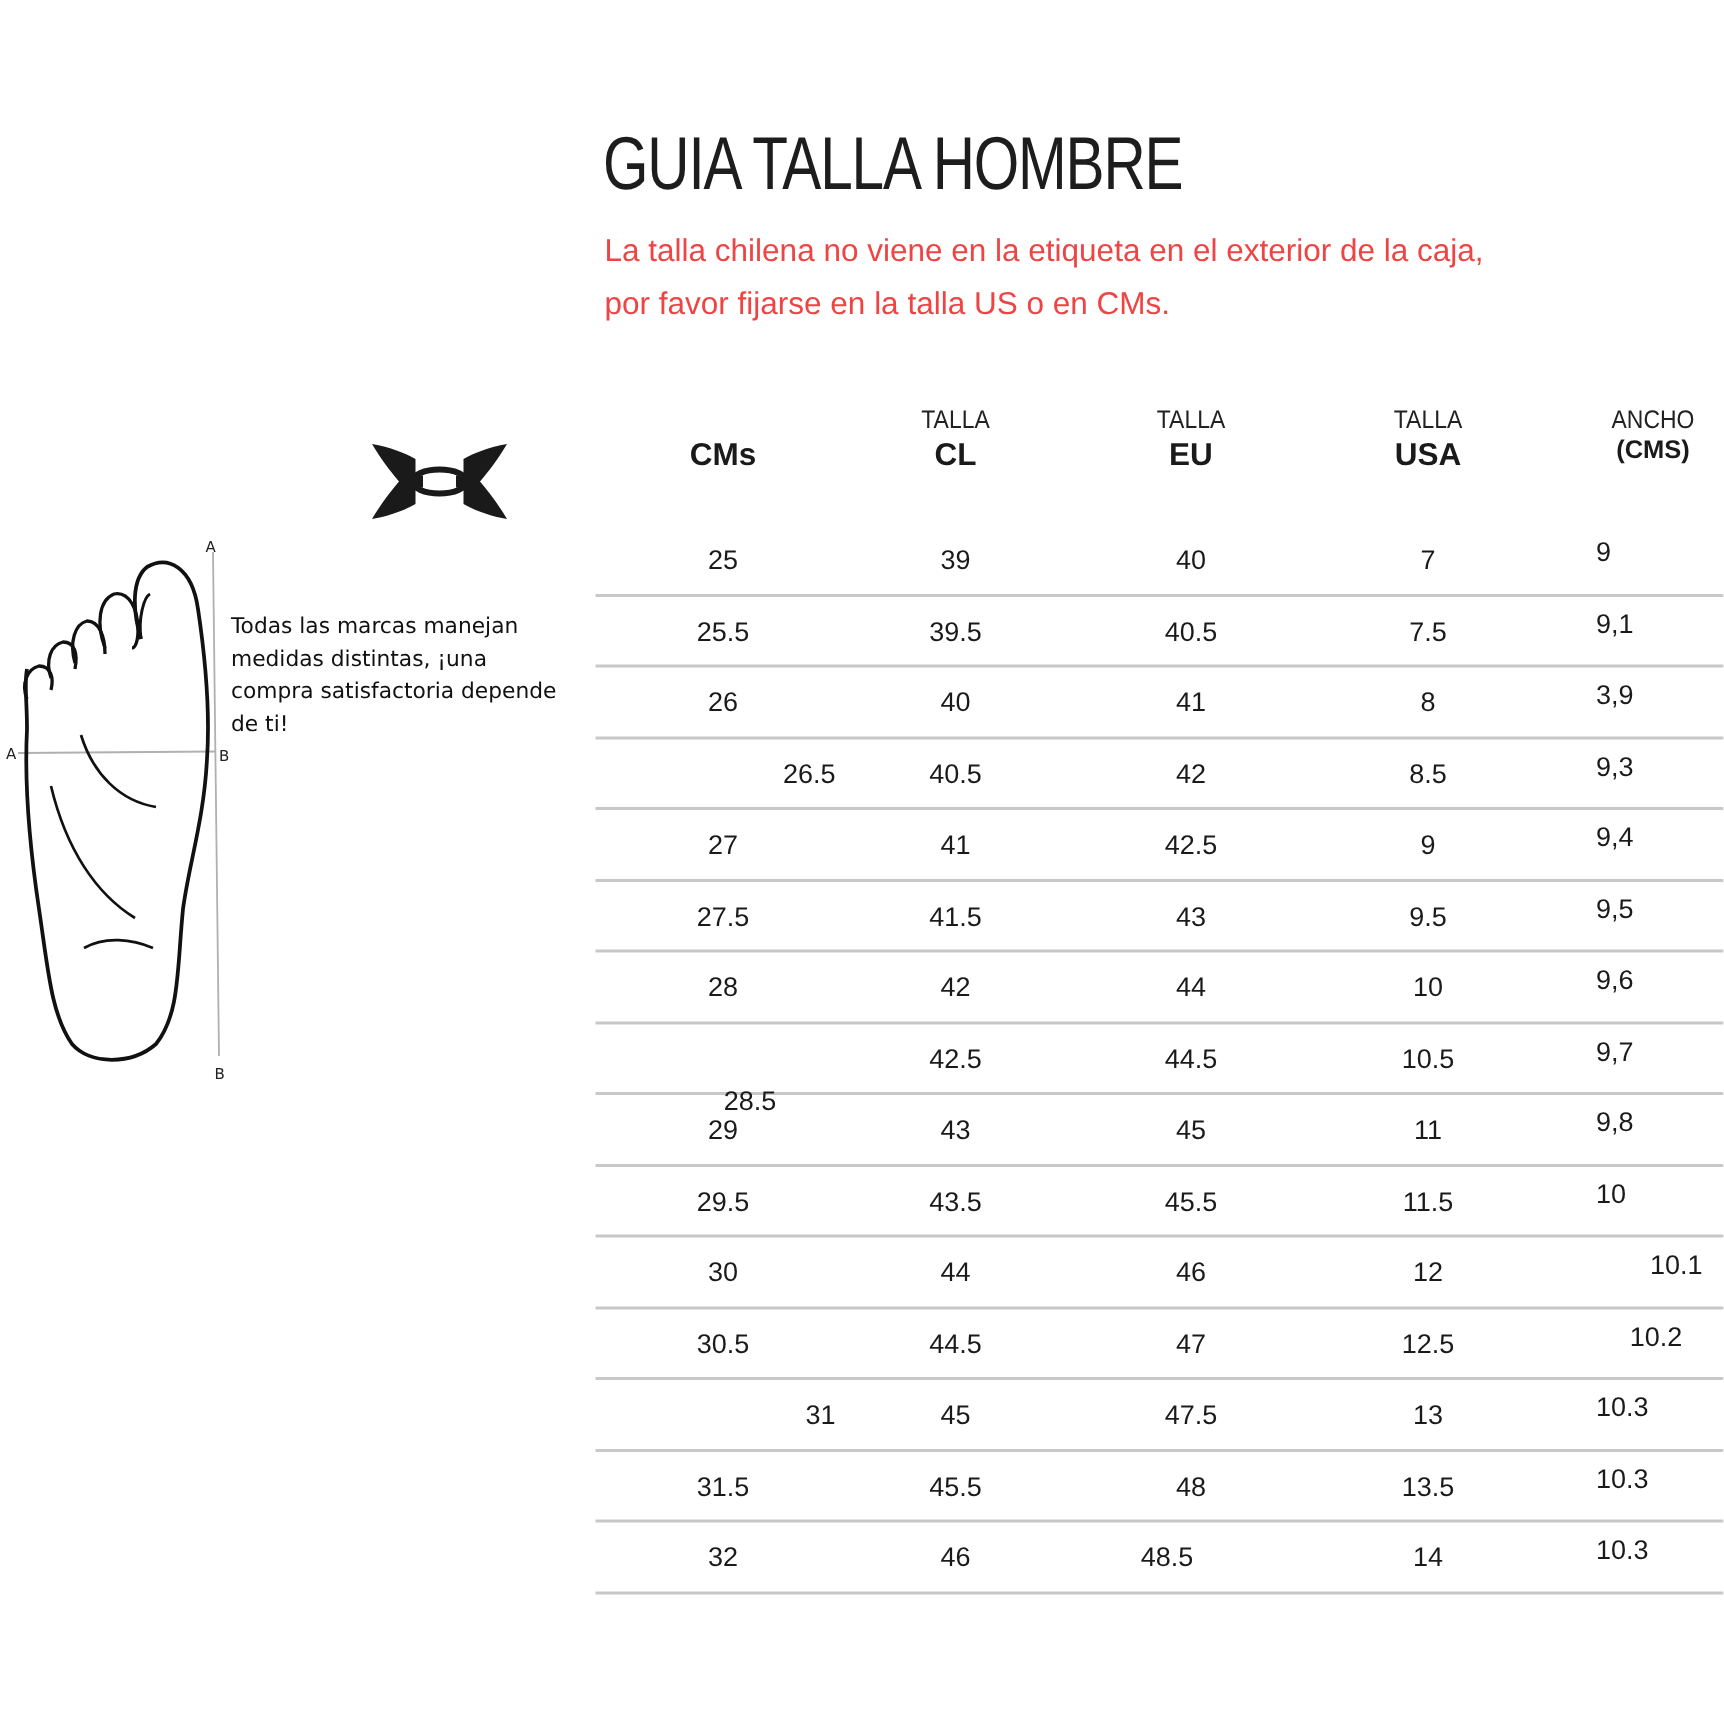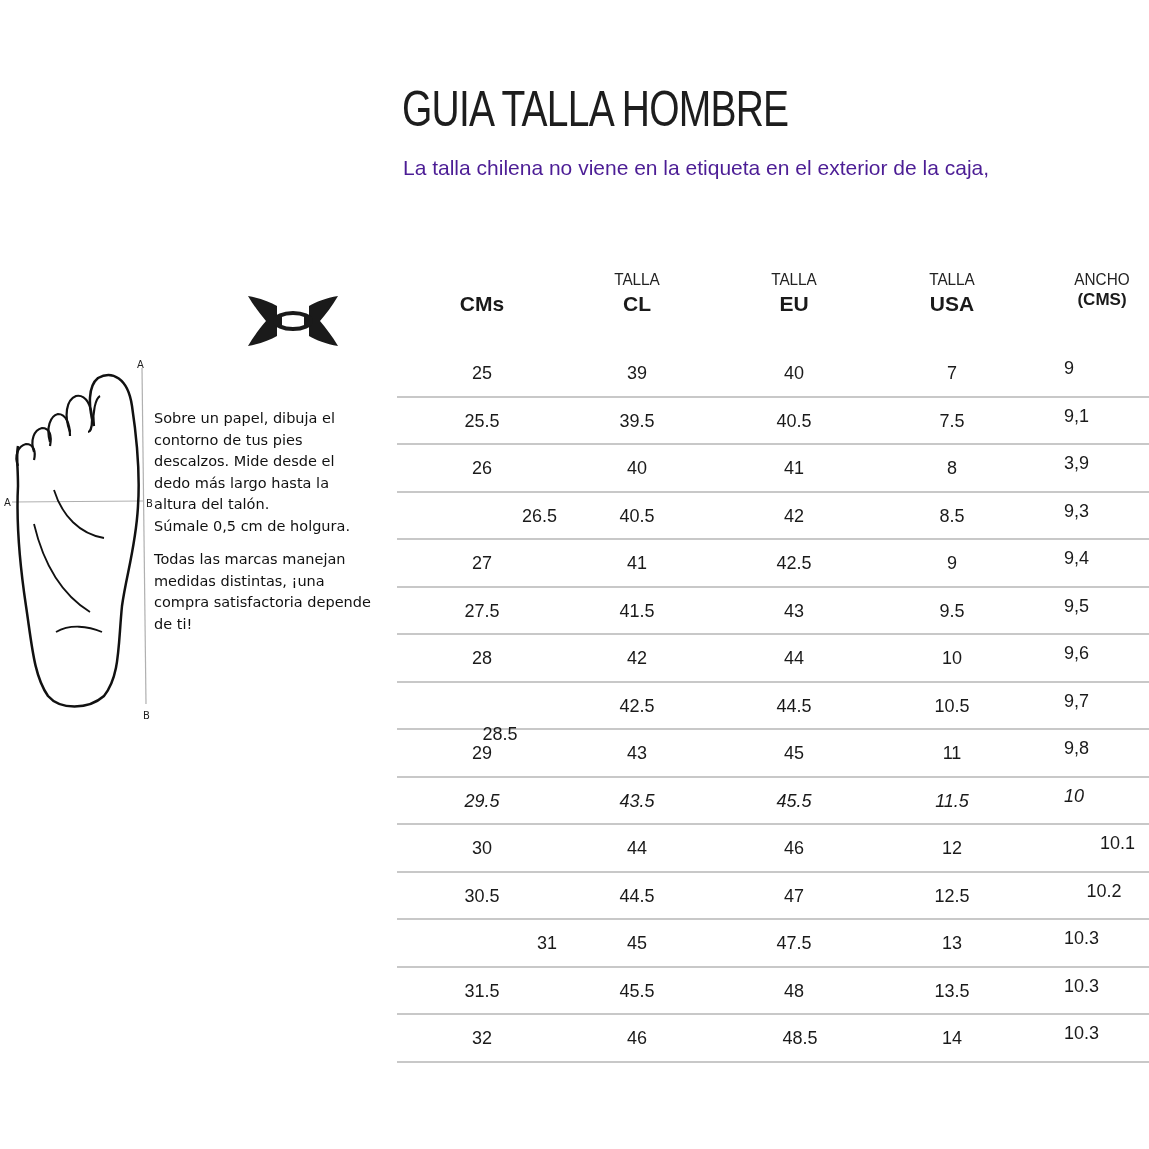--- a/index.html
+++ b/index.html
@@ -1,37 +1,38 @@
 <!DOCTYPE html>
 <html><head>
 <meta charset="utf-8">
 <style>
   html, body { margin: 0; padding: 0; background: #ffffff; }
   body { width: 1149px; height: 1149px; position: relative; overflow: hidden; font-family: "Liberation Sans", sans-serif; color: #1a1a1a; }
   .title { position: absolute; left: 402px; top: 80px; font-family: "Liberation Sans Narrow", "Liberation Sans", sans-serif; font-size: 50px; font-weight: normal; letter-spacing: -1px; transform: scaleX(0.78); transform-origin: left top; white-space: nowrap; color: #1d1d1d; }
-  .subtitle { position: absolute; left: 403px; top: 150px; font-size: 21px; line-height: 35px; color: #4c1d95; white-space: nowrap; }
+  .subtitle { position: absolute; left: 403px; top: 150px; font-size: 21px; line-height: 35px; color: #ef4444; white-space: nowrap; }
   .logo { position: absolute; left: 244px; top: 292px; width: 98px; height: 58px; }
   .foot { position: absolute; left: 4px; top: 356px; width: 150px; height: 366px; }
   .instructions { position: absolute; left: 154px; top: 408px; width: 240px; font-family: "DejaVu Sans", sans-serif; font-size: 14.5px; line-height: 21.5px; color: #111; }
   .instructions p { margin: 0 0 12px 0; white-space: pre-line; }
   .table { position: absolute; left: 397px; top: 270px; width: 752px; }
   .hdr { position: absolute; top: 0; text-align: center; width: 150px; }
   .hdr .small { font-size: 17px; color: #222; display:block; height: 22px; transform: scaleX(0.9); }
   .hdr .big { font-size: 21px; font-weight: bold; display:block; color:#1a1a1a; }
   .rows { position: absolute; top: 80px; left: 0; width: 752px; }
   .row { position: relative; height: 47px; border-bottom: 2px solid #c8c8c8; }
   .cell { position: absolute; top: 13px; width: 150px; text-align: center; font-size: 18px; color: #1a1a1a; }
   .cell.w { top: 8px; text-align: left; }
 </style>
 </head>
 <body>
 
 <div class="title">GUIA TALLA HOMBRE</div>
 <div class="subtitle">
   <div>La talla chilena no viene en la etiqueta en el exterior de la caja,</div>
+  <div>por favor fijarse en la talla US o en CMs.</div>
 </div>
 
 <svg class="logo" viewBox="0 0 98 58">
   <path d="M4 4 C16 6 26 10 33 14 L33 44 C26 48 16 52 4 54 C10 44 16 36 22 29 C16 22 10 14 4 4 Z" fill="#1a1a1a"></path>
   <path d="M94 4 C82 6 72 10 65 14 L65 44 C72 48 82 52 94 54 C88 44 82 36 76 29 C82 22 88 14 94 4 Z" fill="#1a1a1a"></path>
   <ellipse cx="49" cy="29" rx="18" ry="8" fill="none" stroke="#1a1a1a" stroke-width="4"></ellipse>
   <rect x="30" y="25" width="8" height="8" fill="#1a1a1a"></rect>
   <rect x="60" y="25" width="8" height="8" fill="#1a1a1a"></rect>
 </svg>
 
@@ -47,26 +48,20 @@
   <path d="M66 76 C60 60 62 44 72 40 C82 38 88 50 88 64 C88 72 86 76 84 76" fill="none" stroke="#111" stroke-width="2.2"></path>
   <path d="M46 86 C42 72 46 60 54 58 C62 58 66 68 66 80" fill="none" stroke="#111" stroke-width="2.2"></path>
   <path d="M30 96 C26 84 30 74 38 72 C46 72 48 80 46 90" fill="none" stroke="#111" stroke-width="2.2"></path>
   <path d="M14 110 C10 100 14 90 22 88 C30 88 32 96 30 104" fill="none" stroke="#111" stroke-width="2.2"></path>
   <path d="M50 134 C58 160 76 178 100 182" fill="none" stroke="#111" stroke-width="1.8"></path>
   <path d="M30 168 C40 210 60 240 86 256" fill="none" stroke="#111" stroke-width="1.8"></path>
   <path d="M52 276 C66 268 84 270 98 276" fill="none" stroke="#111" stroke-width="1.8"></path>
 </svg>
 
 <div class="instructions">
-  <p>Sobre un papel, dibuja el
-contorno de tus pies
-descalzos. Mide desde el
-dedo más largo hasta la
-altura del talón.
-Súmale 0,5 cm de holgura.</p>
   <p>Todas las marcas manejan
 medidas distintas, ¡una
 compra satisfactoria depende
 de ti!</p>
 </div>
 
 <div class="table">
   <div class="hdr" style="left:10px;">
     <span class="small"></span>
     <span class="big">CMs</span>
@@ -145,21 +140,21 @@
         <div class="cell" style="left: 480px;">10.5</div>
         <div class="cell w" style="left: 667px; width: 80px;">9,7</div>
       </div>
       <div class="row" style="height: 46px;">
         <div class="cell" style="left: 10px;">29</div>
         <div class="cell" style="left: 165px;">43</div>
         <div class="cell" style="left: 322px;">45</div>
         <div class="cell" style="left: 480px;">11</div>
         <div class="cell w" style="left: 667px; width: 80px;">9,8</div>
       </div>
-      <div class="row" style="height: 45px; font-style: italic;">
+      <div class="row" style="height: 45px;">
         <div class="cell" style="left: 10px;">29.5</div>
         <div class="cell" style="left: 165px;">43.5</div>
         <div class="cell" style="left: 322px;">45.5</div>
         <div class="cell" style="left: 480px;">11.5</div>
         <div class="cell w" style="left: 667px; width: 80px;">10</div>
       </div>
       <div class="row" style="height: 46px;">
         <div class="cell" style="left: 10px;">30</div>
         <div class="cell" style="left: 165px;">44</div>
         <div class="cell" style="left: 322px;">46</div>
@@ -183,18 +178,18 @@
       <div class="row" style="height: 45px;">
         <div class="cell" style="left: 10px;">31.5</div>
         <div class="cell" style="left: 165px;">45.5</div>
         <div class="cell" style="left: 322px;">48</div>
         <div class="cell" style="left: 480px;">13.5</div>
         <div class="cell w" style="left: 667px; width: 80px;">10.3</div>
       </div>
       <div class="row" style="height: 46px;">
         <div class="cell" style="left: 10px;">32</div>
         <div class="cell" style="left: 165px;">46</div>
-        <div class="cell" style="left: 328px;">48.5</div>
+        <div class="cell" style="left: 306px;">48.5</div>
         <div class="cell" style="left: 480px;">14</div>
         <div class="cell w" style="left: 667px; width: 80px;">10.3</div>
       </div>
     </div>
 </div>
 
 </body></html>

